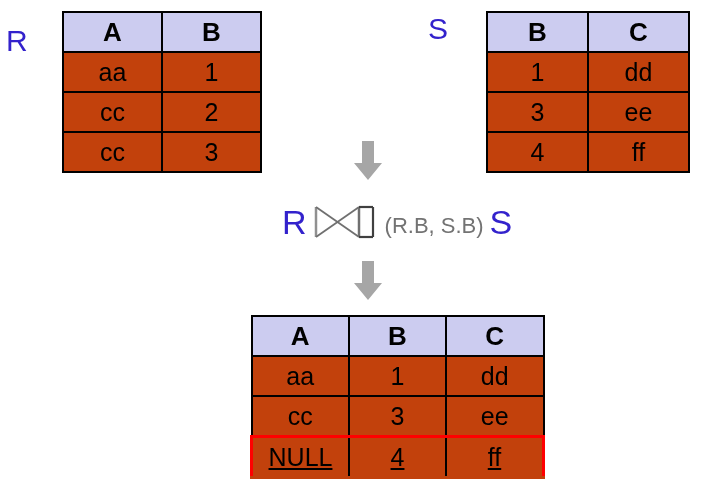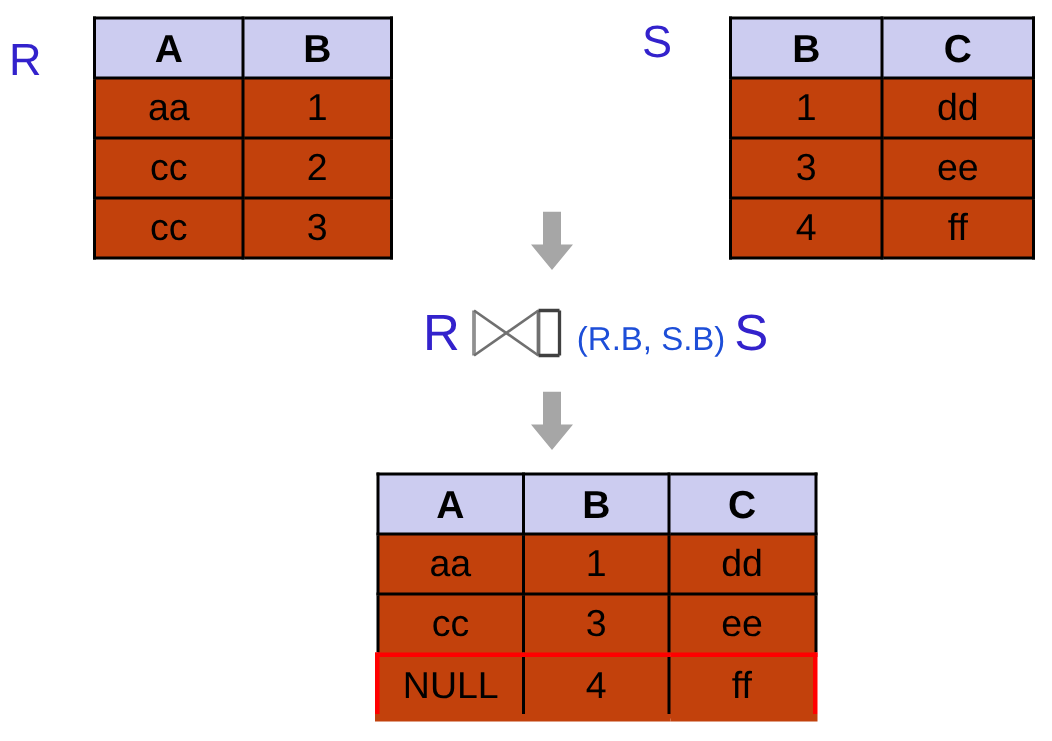--- a/index.html
+++ b/index.html
@@ -64,21 +64,22 @@
   #table-S { left: 486px; top: 11px; }
   #table-S th, #table-S td { width: 99px; }
 
   
   #table-result { left: 250px; top: 315px; }
   #table-result th, #table-result td { width: 95px; }
 
   
   #table-result tr.highlight td {
     border-top: 3px solid #ff0000;
-    border-bottom: 5px solid #c2410c;
+    border-bottom: 3px solid #c2410c;
+    text-decoration: underline;
   }
   #table-result tr.highlight td:first-child { border-left: 3px solid #ff0000; }
   #table-result tr.highlight td:last-child  { border-right: 3px solid #ff0000; }
 
   
   .down-arrow {
     position: absolute;
     width: 30px;
     height: 40px;
   }
@@ -101,21 +102,21 @@
     font-family: "Liberation Sans", sans-serif;
     line-height: 1;
   }
   #join-symbol {
     width: 62px;
     height: 34px;
     margin: 0 4px 0 6px;
     display: block;
   }
   #join-condition {
-    color: #1d4ed8;
+    color: #737373;
     font-size: 22px;
     font-family: "Liberation Sans", sans-serif;
     margin: 8px 6px 0 6px;
     line-height: 1;
   }
 </style>
 </head>
 <body>
 
 <div class="canvas">

